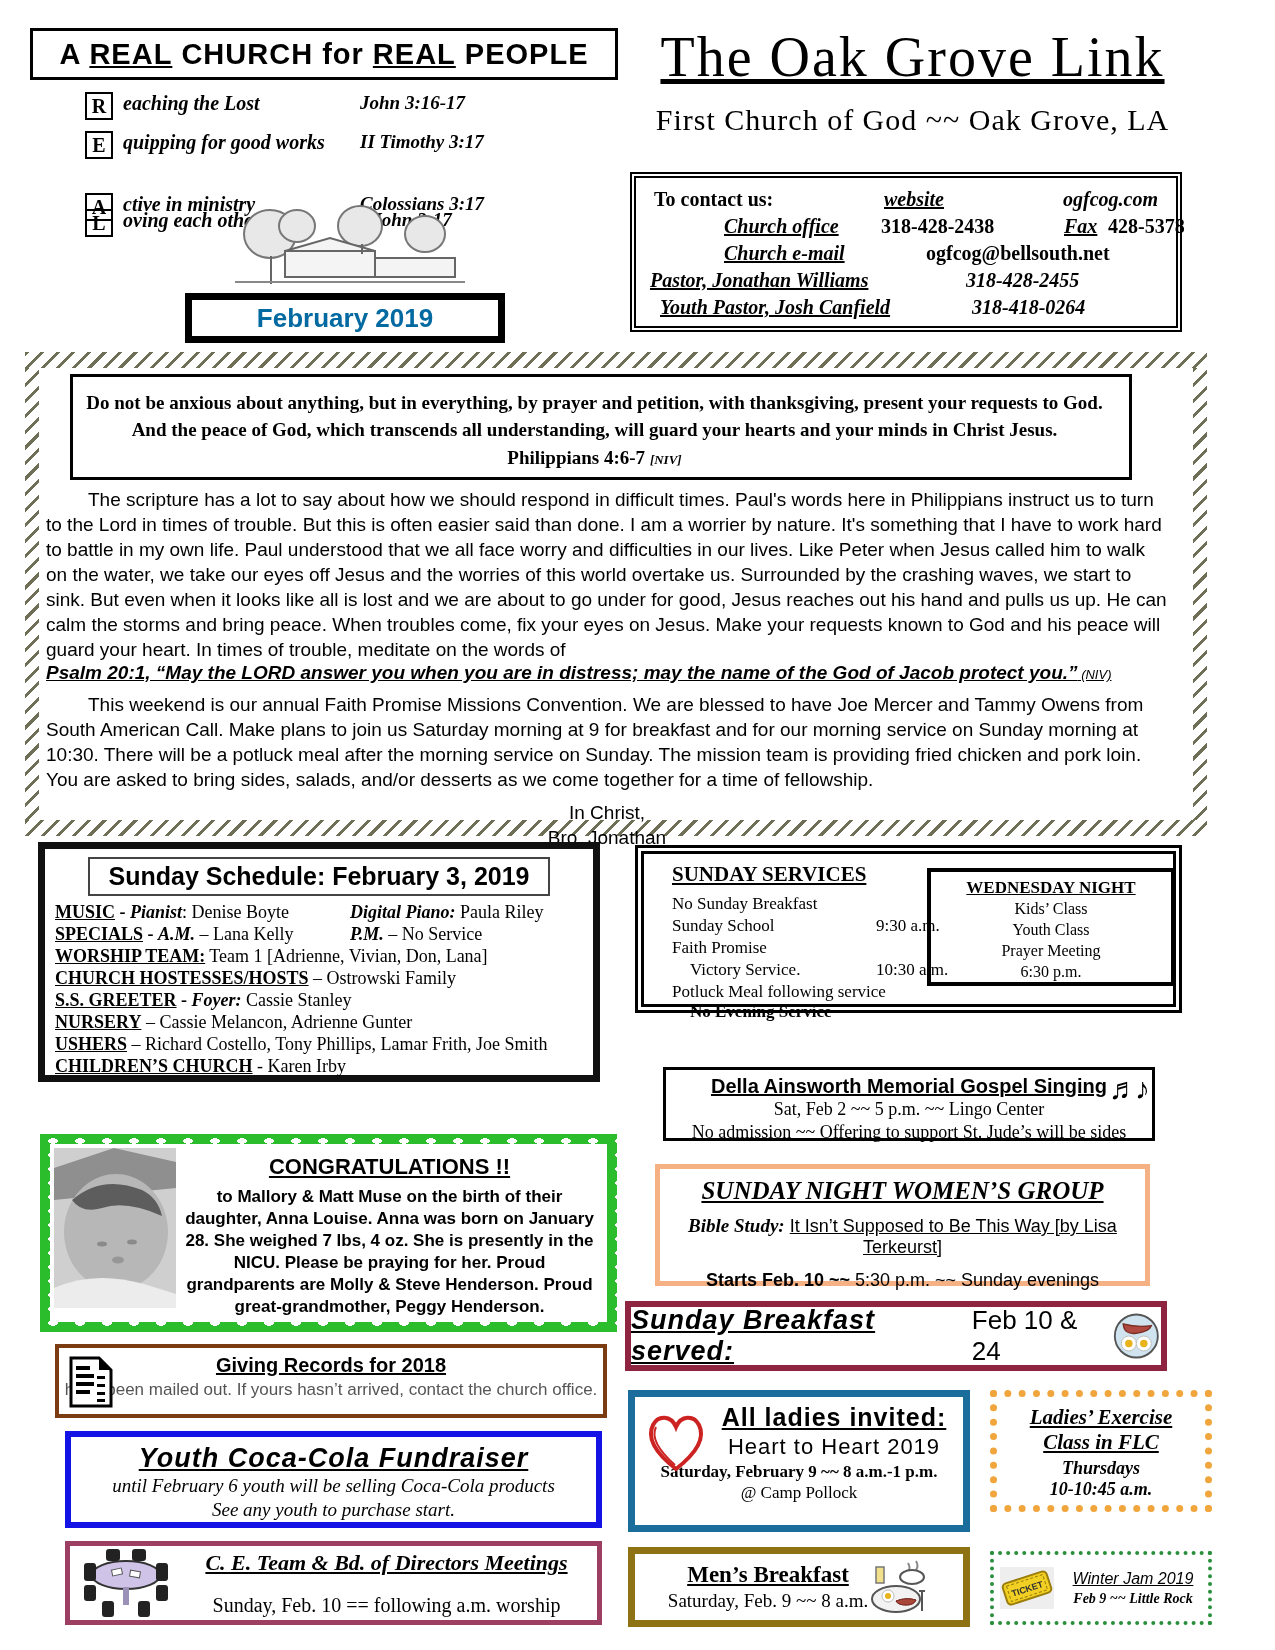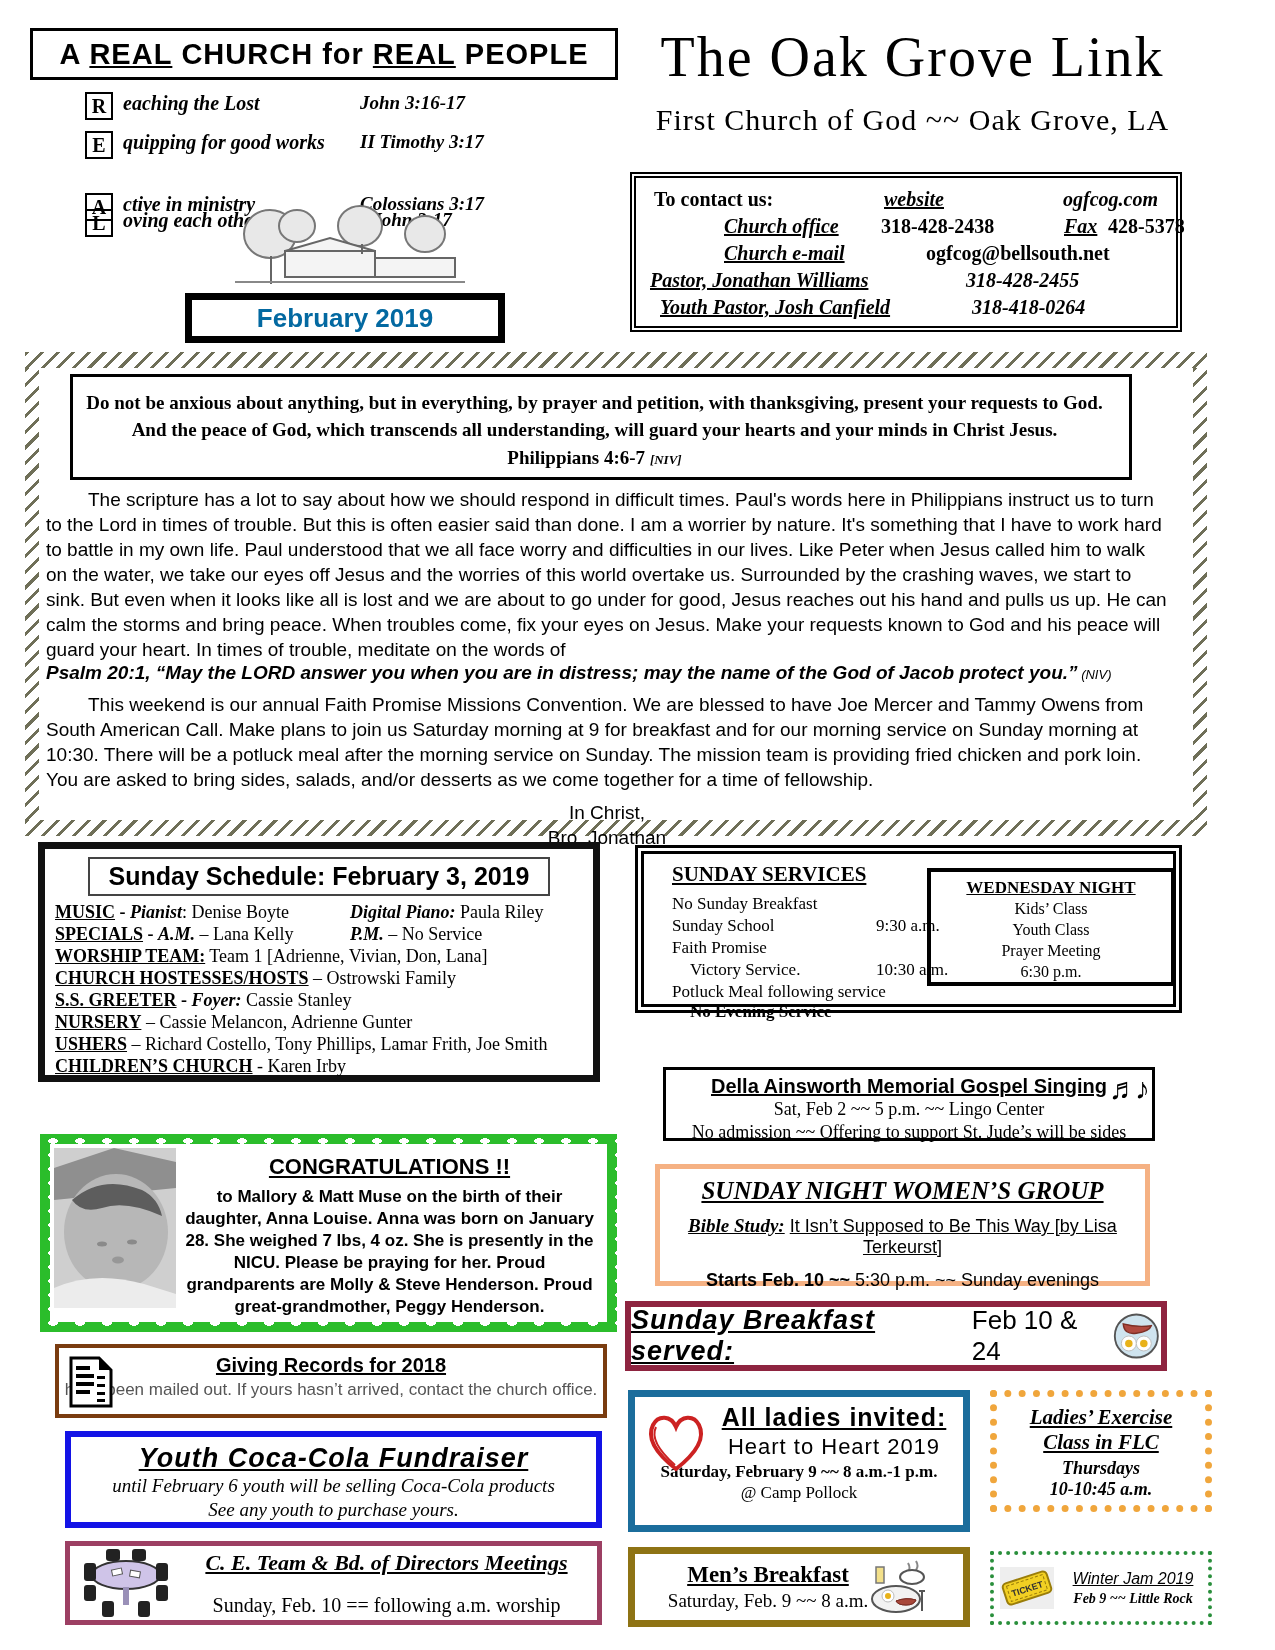--- a/index.html
+++ b/index.html
@@ -15,21 +15,21 @@
   .tagline-box span { white-space:pre; }
   .acro-row { left:85px; width:520px; height:30px; }
   .acro-letter { display:inline-block; width:28px; height:28px; border:2px solid #000;
                  text-align:center; font:bold 20px "Liberation Serif", serif; line-height:25px; margin-right:10px; vertical-align:middle;}
   .acro-phrase { font:bold italic 20px "Liberation Serif", serif; font-style:italic; }
   .acro-ref { position:absolute; left:275px; font:bold 19px "Liberation Serif", serif; font-style:italic; }
   .feb-box { left:185px; top:293px; width:320px; height:50px; border:7px solid #000;
              display:flex; align-items:center; justify-content:center;
              font:bold 26px "Liberation Sans", sans-serif; color:#0369a1; }
   .ogl-title { left:640px; top:25px; width:545px; text-align:center;
-               font:56px "Liberation Serif", serif; letter-spacing:2px; }
+               font:56px "Liberation Serif", serif; letter-spacing:2px;text-decoration:underline; }
   .ogl-sub { left:640px; top:103px; width:545px; text-align:center;
              font:30px "Liberation Serif", serif; letter-spacing:1px; }
 
   
   .contact { left:630px; top:172px; width:552px; height:160px; border:6px double #000; }
   .c-row { position:relative; height:27px; font:bold 20px "Liberation Serif", serif; }
   .c-row span { position:absolute; white-space:nowrap; }
   .iu { font-style:italic; text-decoration:underline; font-weight:bold; }
   .bi { font-weight:bold; font-style:italic; }
 
@@ -39,21 +39,21 @@
   
   .scripture { left:70px; top:374px; width:1062px; height:106px; border:3px solid #000;
                padding:12px 22px 0 9px; text-align:center;
                font:bold 19px "Liberation Serif", serif; line-height:27px; }
   .scrip-ref { margin-top:4px; font:bold 19px "Liberation Serif", serif; }
   .scrip-niv { font:bold italic 13px "Liberation Serif", serif; }
 
   
   .letter { left:46px; top:487px; width:1122px; font:19px "Liberation Sans", sans-serif; line-height:25px; }
   .letter p.ind { text-indent:42px; }
-  .psalm { font:bold italic 19px "Liberation Sans", sans-serif; }
+  .psalm { font:bold italic 19px "Liberation Sans", sans-serif;text-decoration:underline; }
   .psalm-niv { font:italic 13px "Liberation Sans", sans-serif; font-weight:normal; }
   .closing { text-align:center; margin-top:8px; }
 
   
   .sched { left:38px; top:842px; width:562px; height:240px; border:7px solid #111; background:#fff; }
   .sched-title { margin:8px auto 6px auto; width:462px; border:2px solid #444; text-align:center;
                  font:bold 25px "Liberation Sans", sans-serif; padding:3px 13px; }
   .sch-row { position:relative; padding-left:10px; height:22px; font:18px "Liberation Serif", serif; white-space:nowrap; }
   .sch-row .lbl { font-weight:bold; text-decoration:underline; }
   .sch-row .pre { font-weight:bold; }
@@ -73,21 +73,21 @@
   
   .della { left:663px; top:1067px; width:492px; height:74px; border:3px solid #000; text-align:center; position:absolute; }
   .della-title { font:bold 20px "Liberation Sans", sans-serif; text-decoration:underline; margin-top:5px; }
   .della-line { font:18px "Liberation Serif", serif; line-height:23px; }
   .della-notes { position:absolute; right:6px; top:2px; font-size:30px; letter-spacing:-4px; }
 
   
   .wgroup { left:655px; top:1164px; width:495px; height:122px; border:5px solid #f5b183; text-align:center; }
   .wg-title { font:bold italic 25px "Liberation Serif", serif; font-style:italic; text-decoration:underline; margin-top:8px; }
   .wg-study-row { margin-top:10px; font:18px "Liberation Sans", sans-serif; }
-  .wg-bslabel { font:bold italic 19px "Liberation Serif", serif; font-style:italic; text-decoration:underline; }
+  .wg-bslabel { font:bold italic 19px "Liberation Serif", serif; font-style:italic; }
   .wg-bstitle { text-decoration:underline; }
   .wg-starts { margin-top:12px; font:18px "Liberation Sans", sans-serif; }
 
   
   .brk { left:625px; top:1301px; width:542px; height:70px; border:6px solid #8e2440;
          display:flex; align-items:center; justify-content:center; gap:8px; }
   .brk-script { font:bold italic 27px "Liberation Sans", sans-serif; text-decoration:underline; letter-spacing:1px; }
   .brk-dates { font:26px "Liberation Sans", sans-serif; }
 
   
@@ -358,21 +358,21 @@
     <rect x="28" y="36" width="8" height="3" fill="#000"></rect>
     <rect x="28" y="43" width="8" height="3" fill="#000"></rect>
   </svg>
   <div class="giving-title">Giving Records for 2018</div>
   <div class="giving-text">have been mailed out.  If yours hasn’t arrived, contact  the church office.</div>
 </div>
 
 <div class="abs coke">
   <div class="coke-title">Youth Coca-Cola Fundraiser</div>
   <div class="coke-line">until February 6 youth will be selling Coca-Cola products</div>
-  <div class="coke-line">See any youth to purchase yours.</div>
+  <div class="coke-line">See any youth to purchase start.</div>
 </div>
 
 <div class="abs ce">
   <svg width="100" height="76" viewBox="0 0 100 76" style="margin-left:6px;">
     <ellipse cx="50" cy="30" rx="34" ry="14" fill="#cfc4e8" stroke="#333" stroke-width="2"></ellipse>
     <rect x="47" y="42" width="6" height="18" fill="#9a90b8"></rect>
     <g fill="#222">
       <rect x="8" y="18" width="12" height="18" rx="3"></rect>
       <rect x="8" y="40" width="12" height="16" rx="3"></rect>
       <rect x="80" y="18" width="12" height="18" rx="3"></rect>

